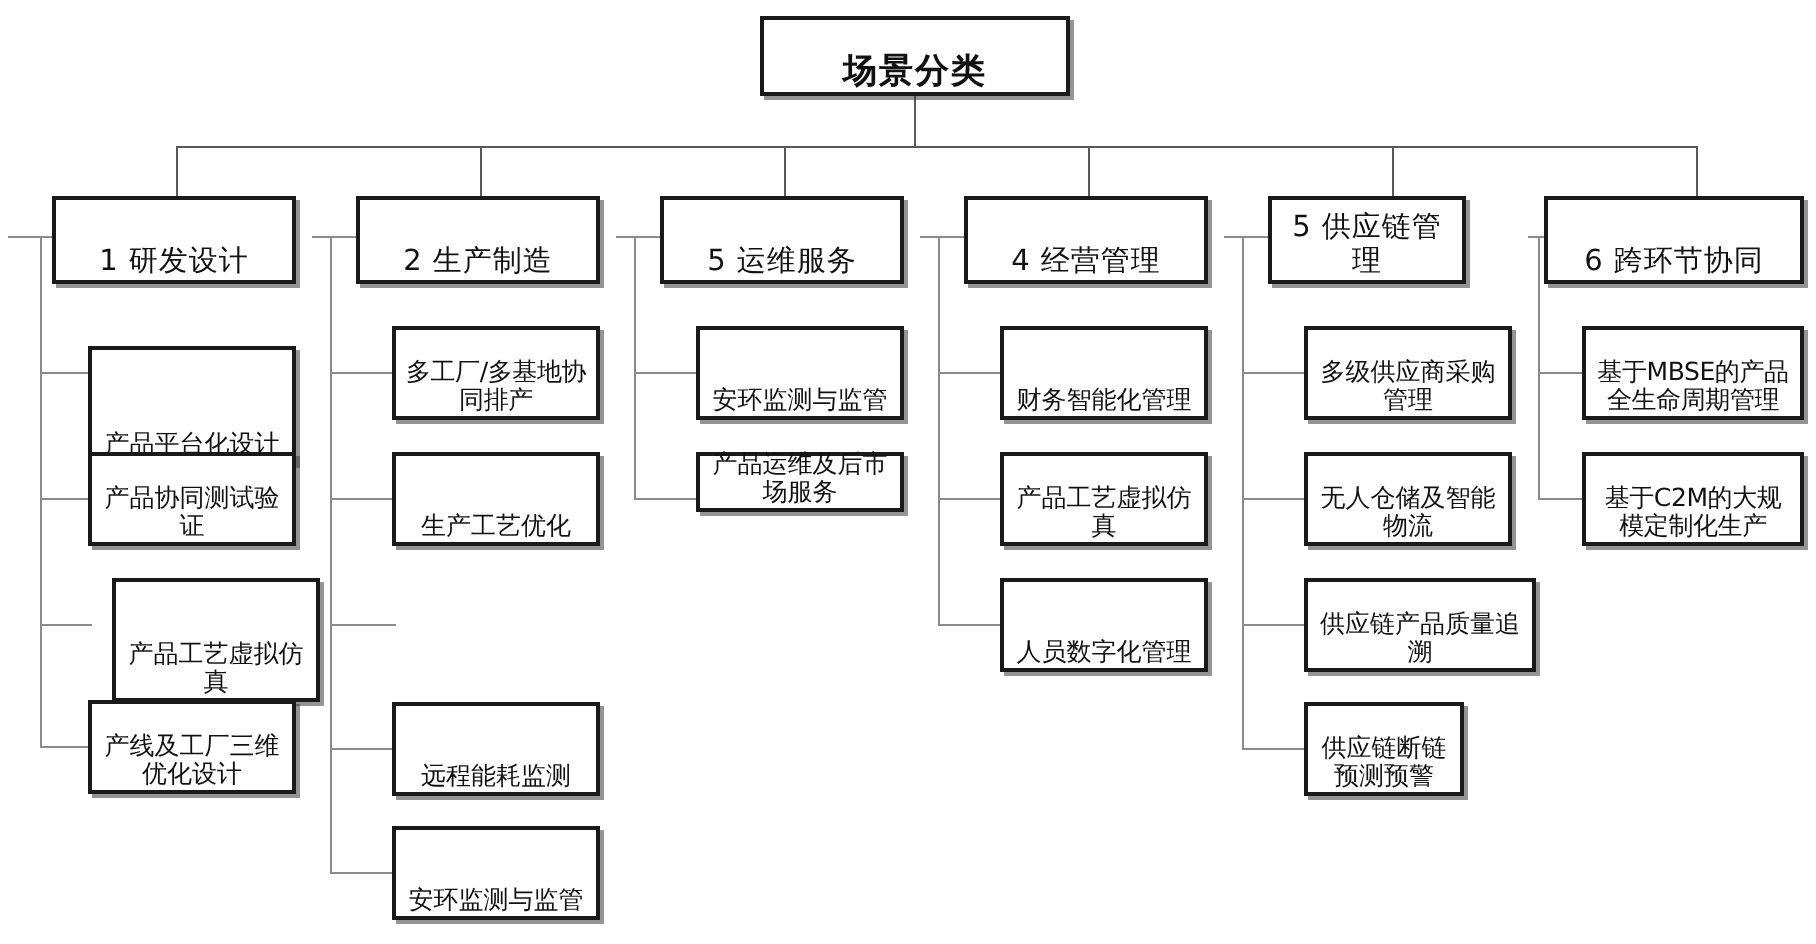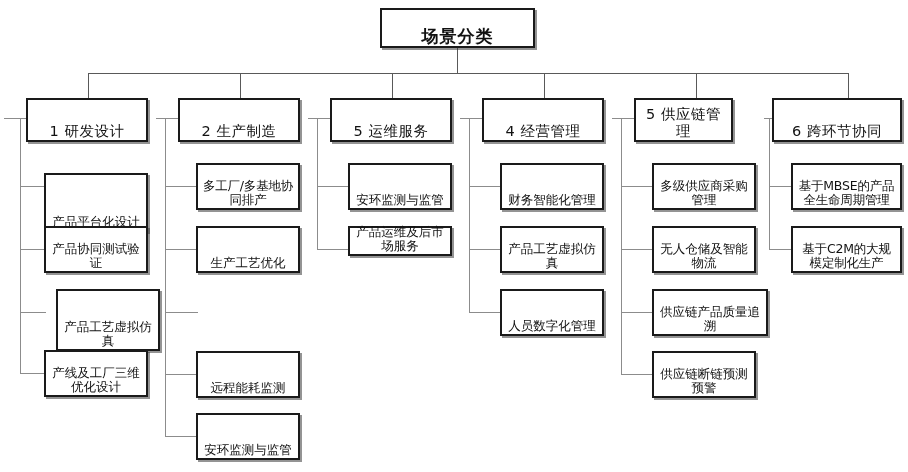--- a/index.html
+++ b/index.html
@@ -187,21 +187,21 @@
 
   <div class="box leaf" style="left:652px; top:163px; width:104px; height:47px;">
     <span class="txt">多级供应商采购管理</span>
   </div>
   <div class="box leaf" style="left:652px; top:226px; width:104px; height:47px;">
     <span class="txt">无人仓储及智能物流</span>
   </div>
   <div class="box leaf" style="left:652px; top:289px; width:116px; height:47px;">
     <span class="txt">供应链产品质量追溯</span>
   </div>
-  <div class="box leaf" style="left:652px; top:351px; width:104px; height:47px;">
+  <div class="box leaf" style="left:652px; top:351px; width:80px; height:47px;">
     <span class="txt">供应链断链预测预警</span>
   </div>
 
   <div class="box leaf tight" style="left:791px; top:163px; width:111px; height:47px;">
     <span class="txt">基于MBSE的产品全生命周期管理</span>
   </div>
   <div class="box leaf tight" style="left:791px; top:226px; width:111px; height:47px;">
     <span class="txt">基于C2M的大规模定制化生产</span>
   </div>
 

